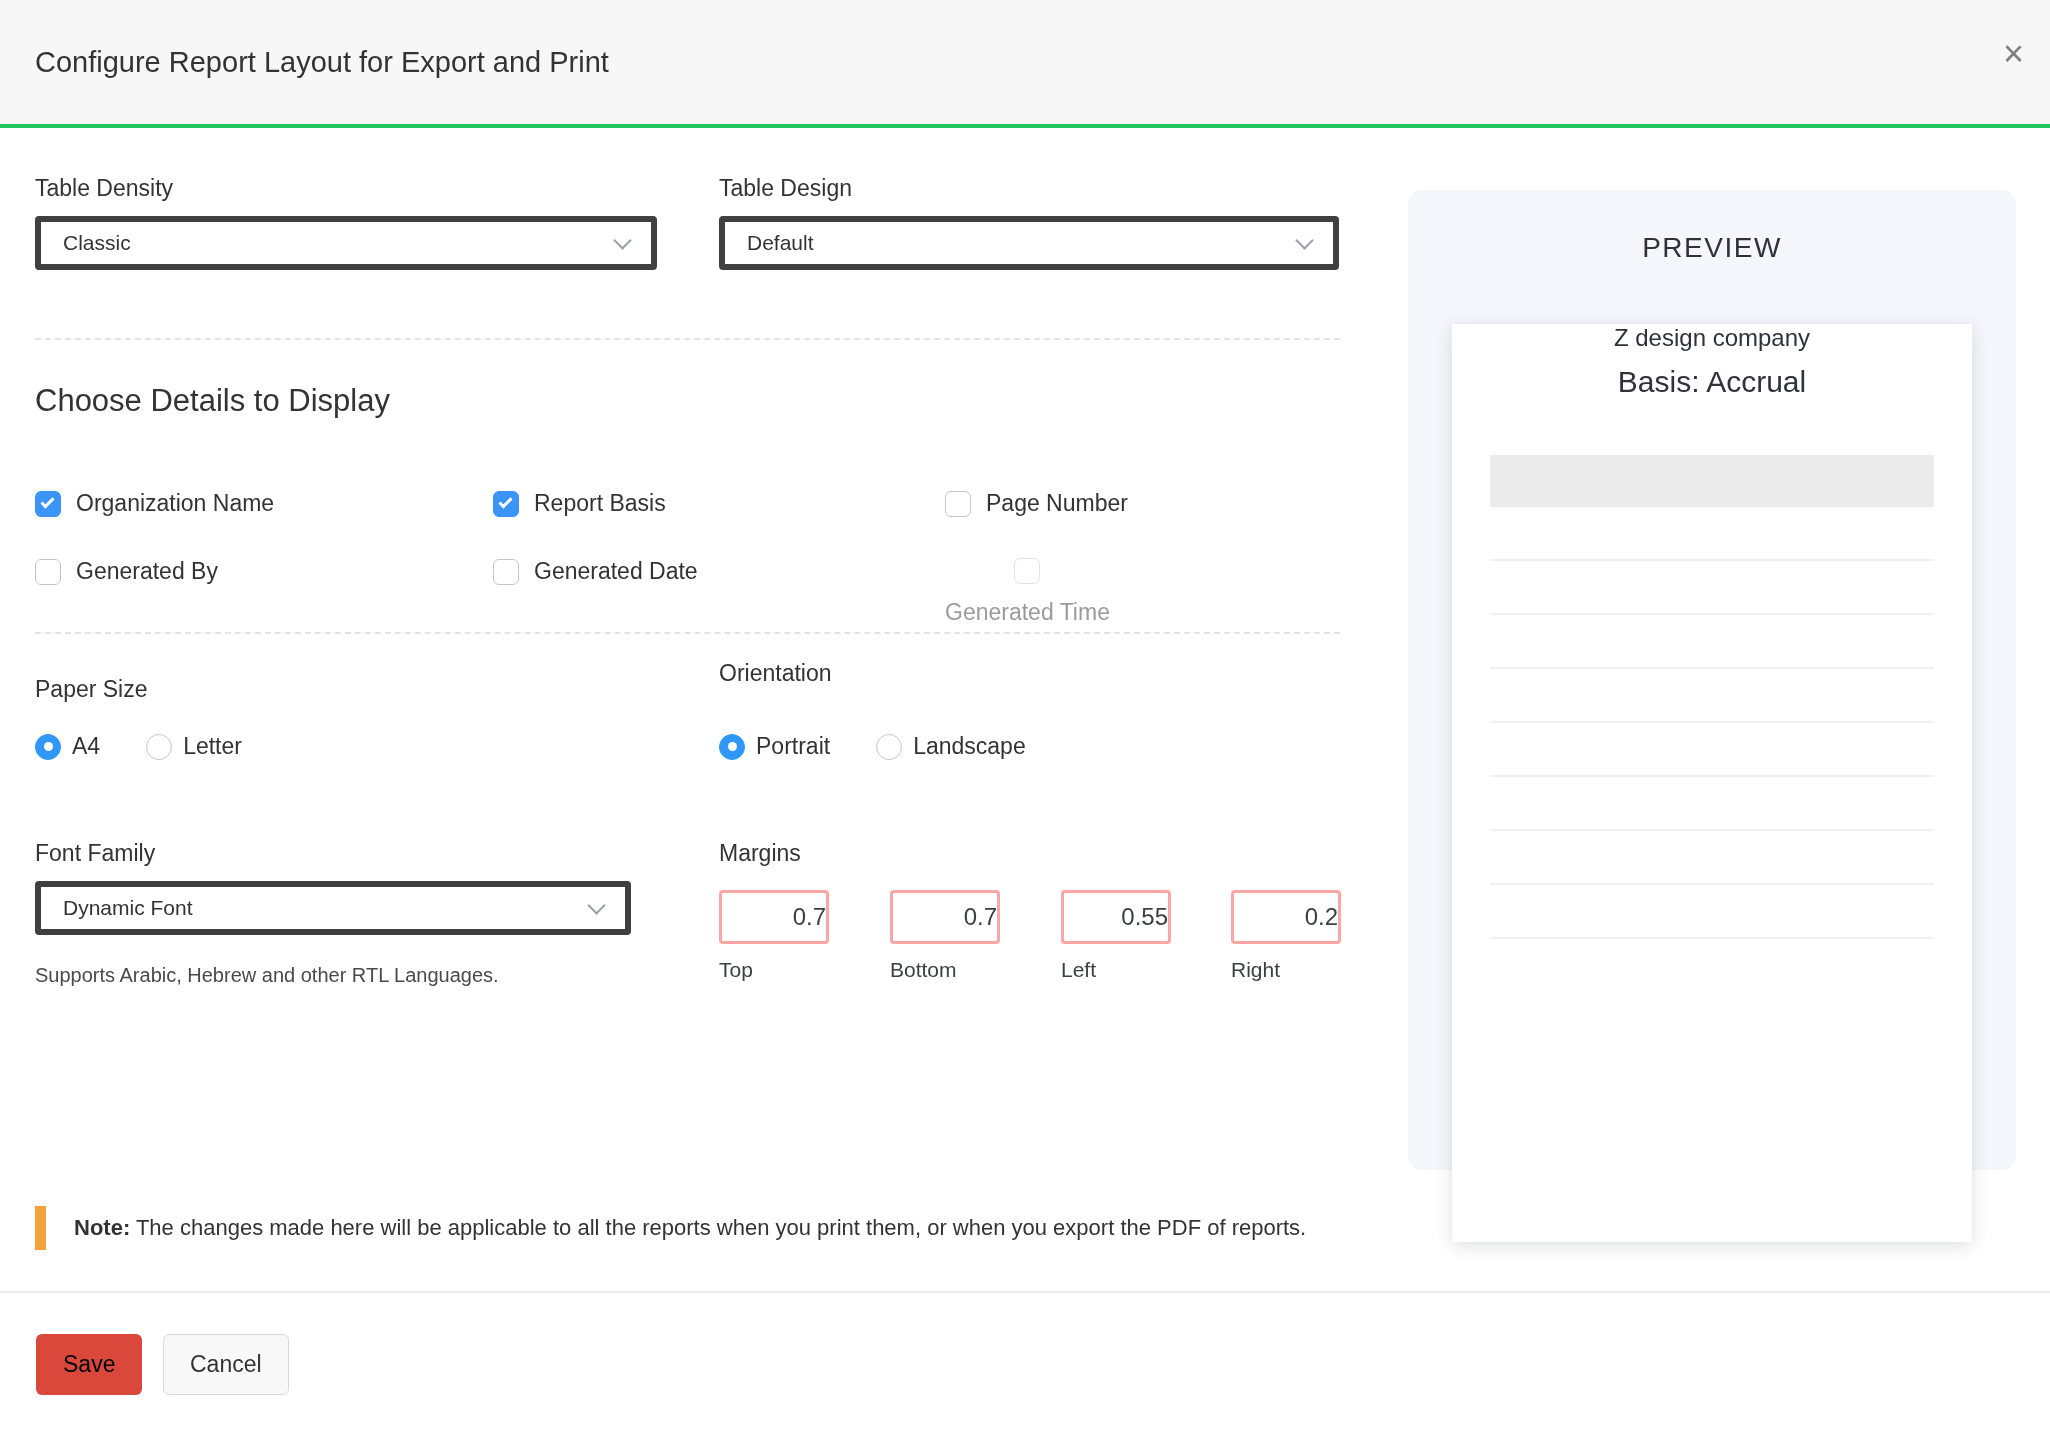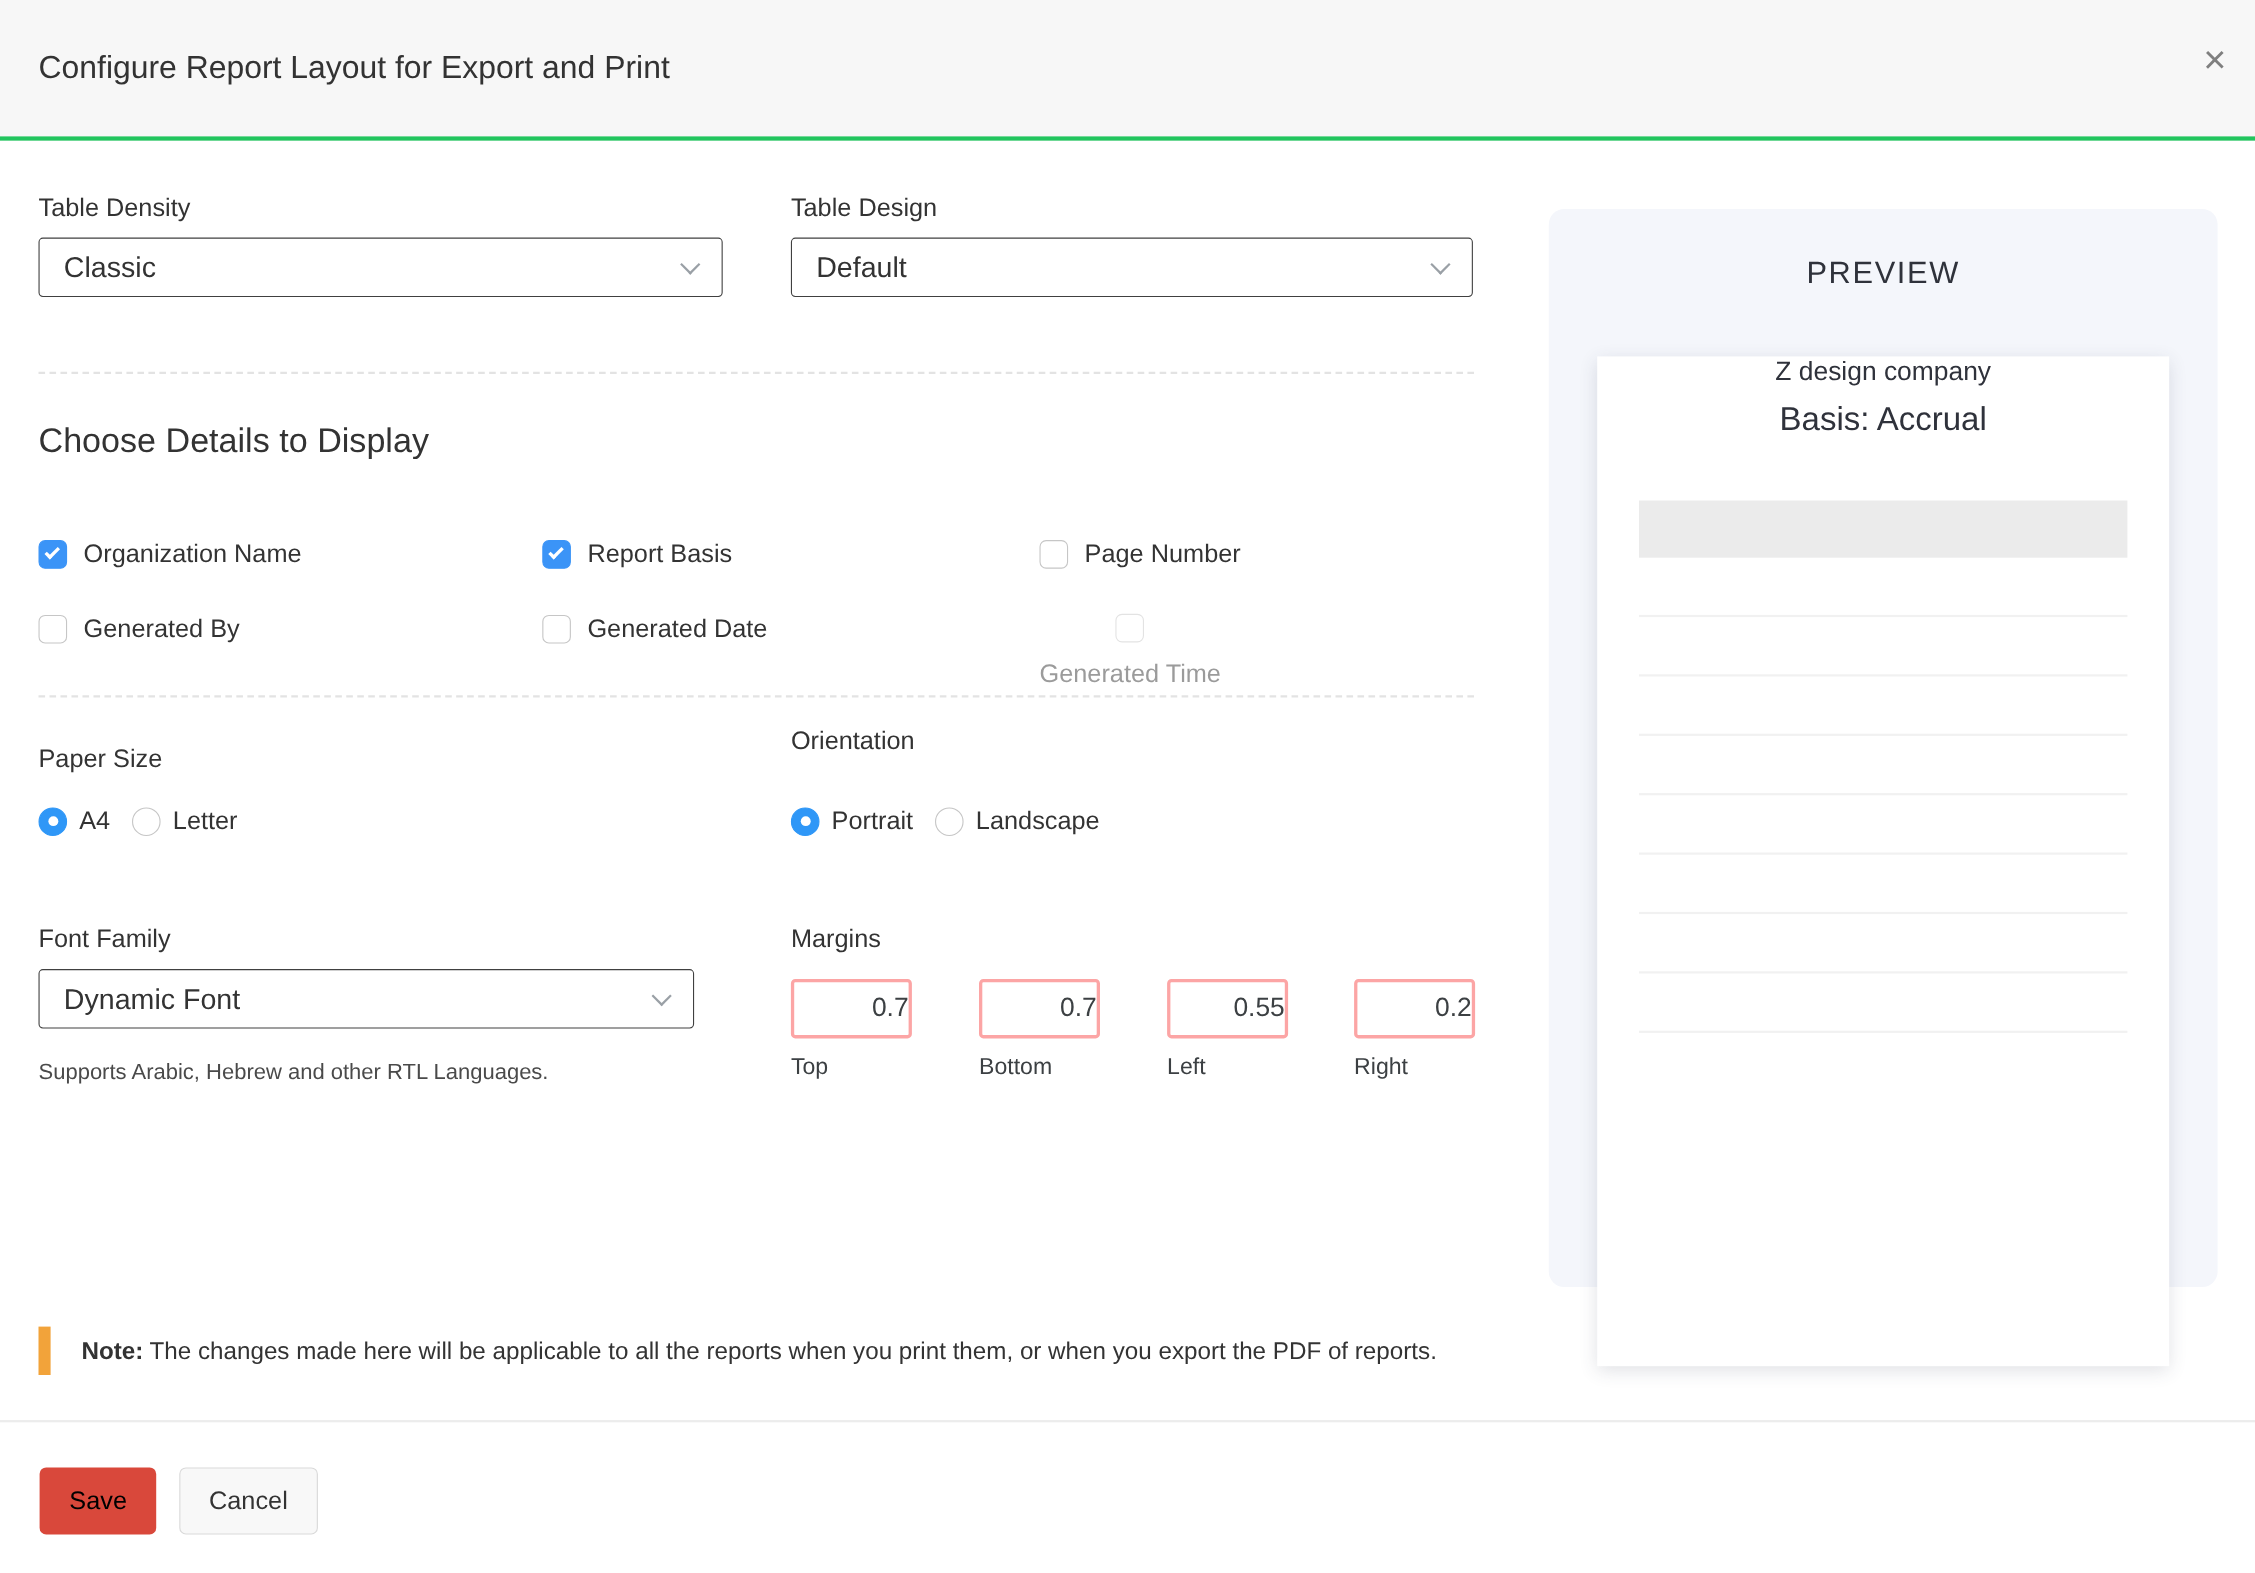--- a/index.html
+++ b/index.html
@@ -14,41 +14,41 @@
   .close-btn { position:absolute; right:26px; top:36px; font-size:36px; line-height:1;
                color:#7f7f7f; cursor:pointer; font-weight:400; }
 
   
   .modal-body { position:absolute; top:128px; left:0; right:0; bottom:0; background:#fff; }
   .f-label { font-size:23px; color:#333; }
   .section-h { position:absolute; left:35px; top:255px; font-size:31px; font-weight:400; color:#333; }
 
   .field { position:absolute; }
   .field .f-label { display:block; margin-bottom:14px; }
-  .select { height:54px; border:1px solid #404040; border-radius:4px; background:#fff;
+  .select { height:54px; border:6px solid #404040; border-radius:4px; background:#fff;
             display:flex; align-items:center; justify-content:space-between;
-            padding:0 22px; font-size:26px; color:#333; cursor:pointer; }
+            padding:0 22px; font-size:21px; color:#333; cursor:pointer; }
   .chev { width:13px; height:13px; border-right:2px solid #9aa0a6; border-bottom:2px solid #9aa0a6;
           transform:rotate(45deg); margin-top:-6px; }
 
   .dashed { position:absolute; left:35px; width:1305px; border-top:2px dashed #e3e3e3; }
 
   
   .check { position:absolute; display:flex; align-items:center; gap:15px; cursor:pointer; }
   .box { width:26px; height:26px; border:1px solid #c6c6c6; border-radius:6px; background:#fff; flex:0 0 auto; }
   .tick { display:none; width:13px; height:7px; border-left:3px solid #fff; border-bottom:3px solid #fff;
           transform:rotate(-45deg); margin:6px 0 0 5px; }
   .check.checked .box { background:#3b94f7; border-color:#3b94f7; }
   .check.checked .tick { display:block; }
   .check .lbl-text { font-size:23px; color:#333; }
   .check.disabled .lbl-text { color:#9b9b9b; }
   .check.disabled .box { border-color:#e3e3e3; }
 
   
-  .radio-group { position:absolute; display:flex; gap:20px; align-items:center; }
+  .radio-group { position:absolute; display:flex; gap:46px; align-items:center; }
   .radio { display:flex; align-items:center; gap:11px; cursor:pointer; }
   .rdot { width:26px; height:26px; border-radius:50%; border:1px solid #c6c6c6; background:#fff; position:relative; flex:0 0 auto; }
   .radio.selected .rdot { background:#2f97f7; border-color:#2f97f7; }
   .radio.selected .rdot::after { content:''; position:absolute; left:50%; top:50%;
       width:9px; height:9px; margin:-4.5px 0 0 -4.5px; border-radius:50%; background:#fff; }
   .radio .lbl-text { font-size:23px; color:#333; }
 
   .helper { position:absolute; left:35px; font-size:20px; color:#4a4a4a; }
 
   

